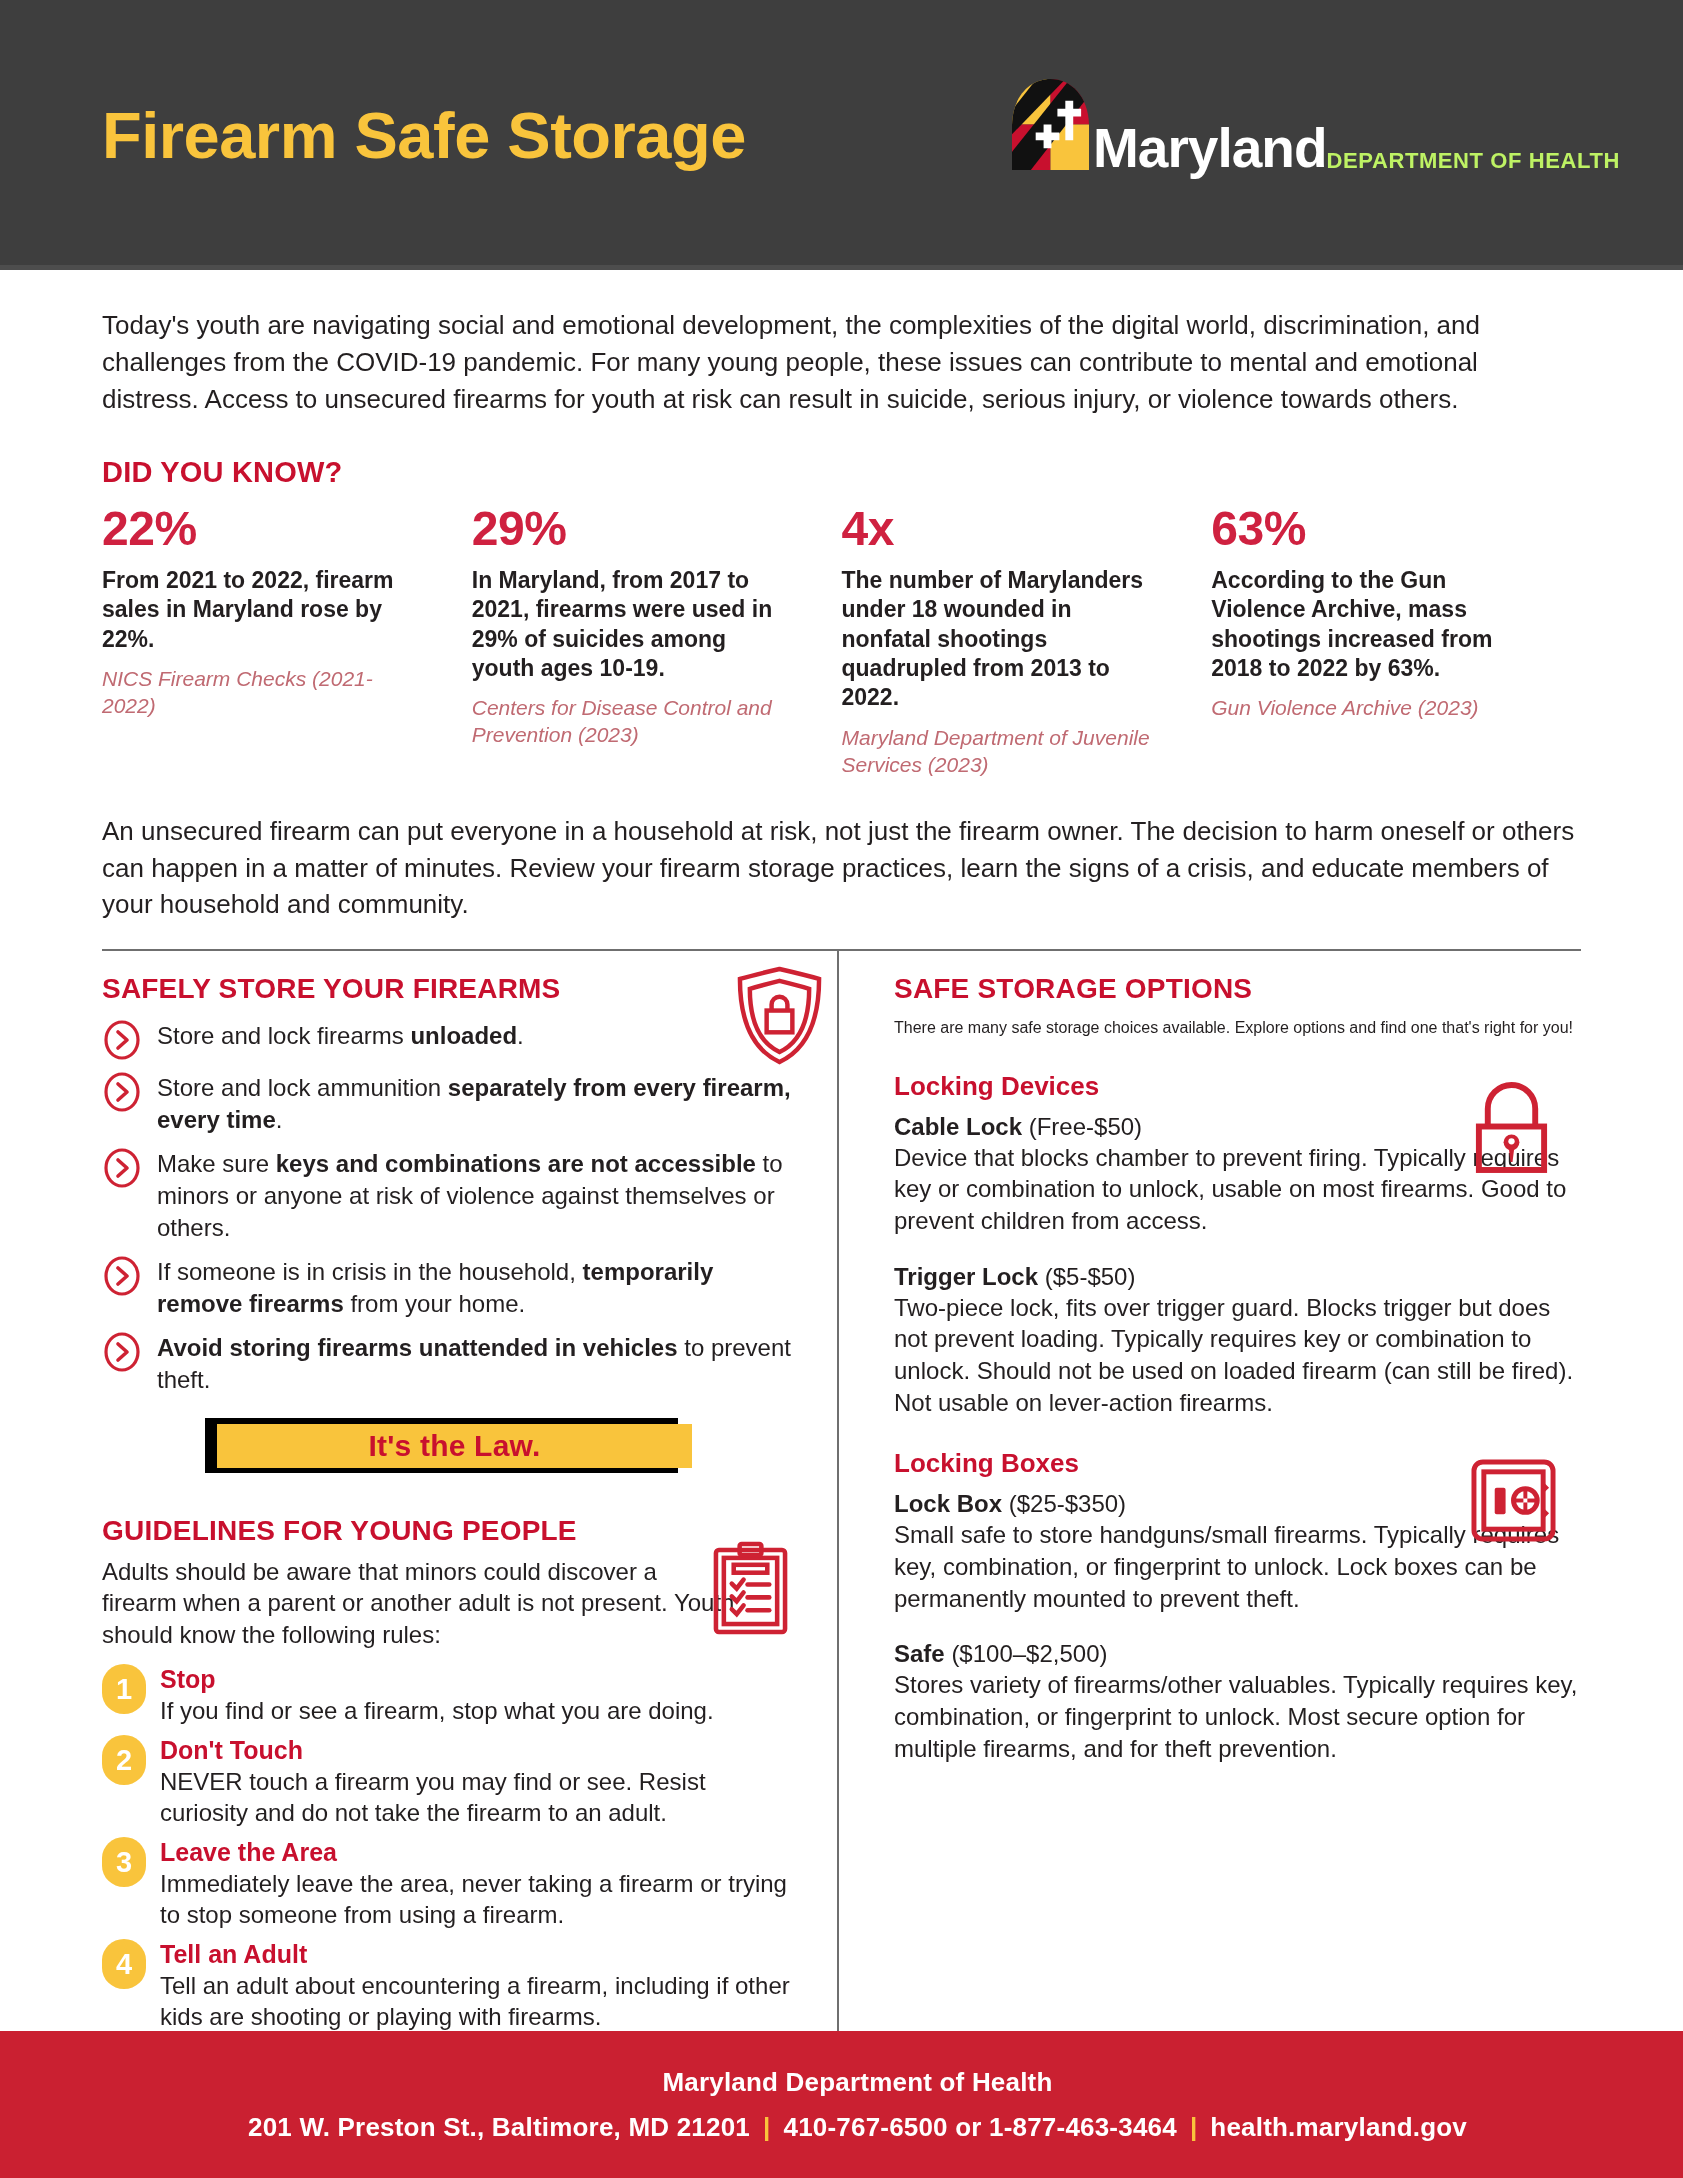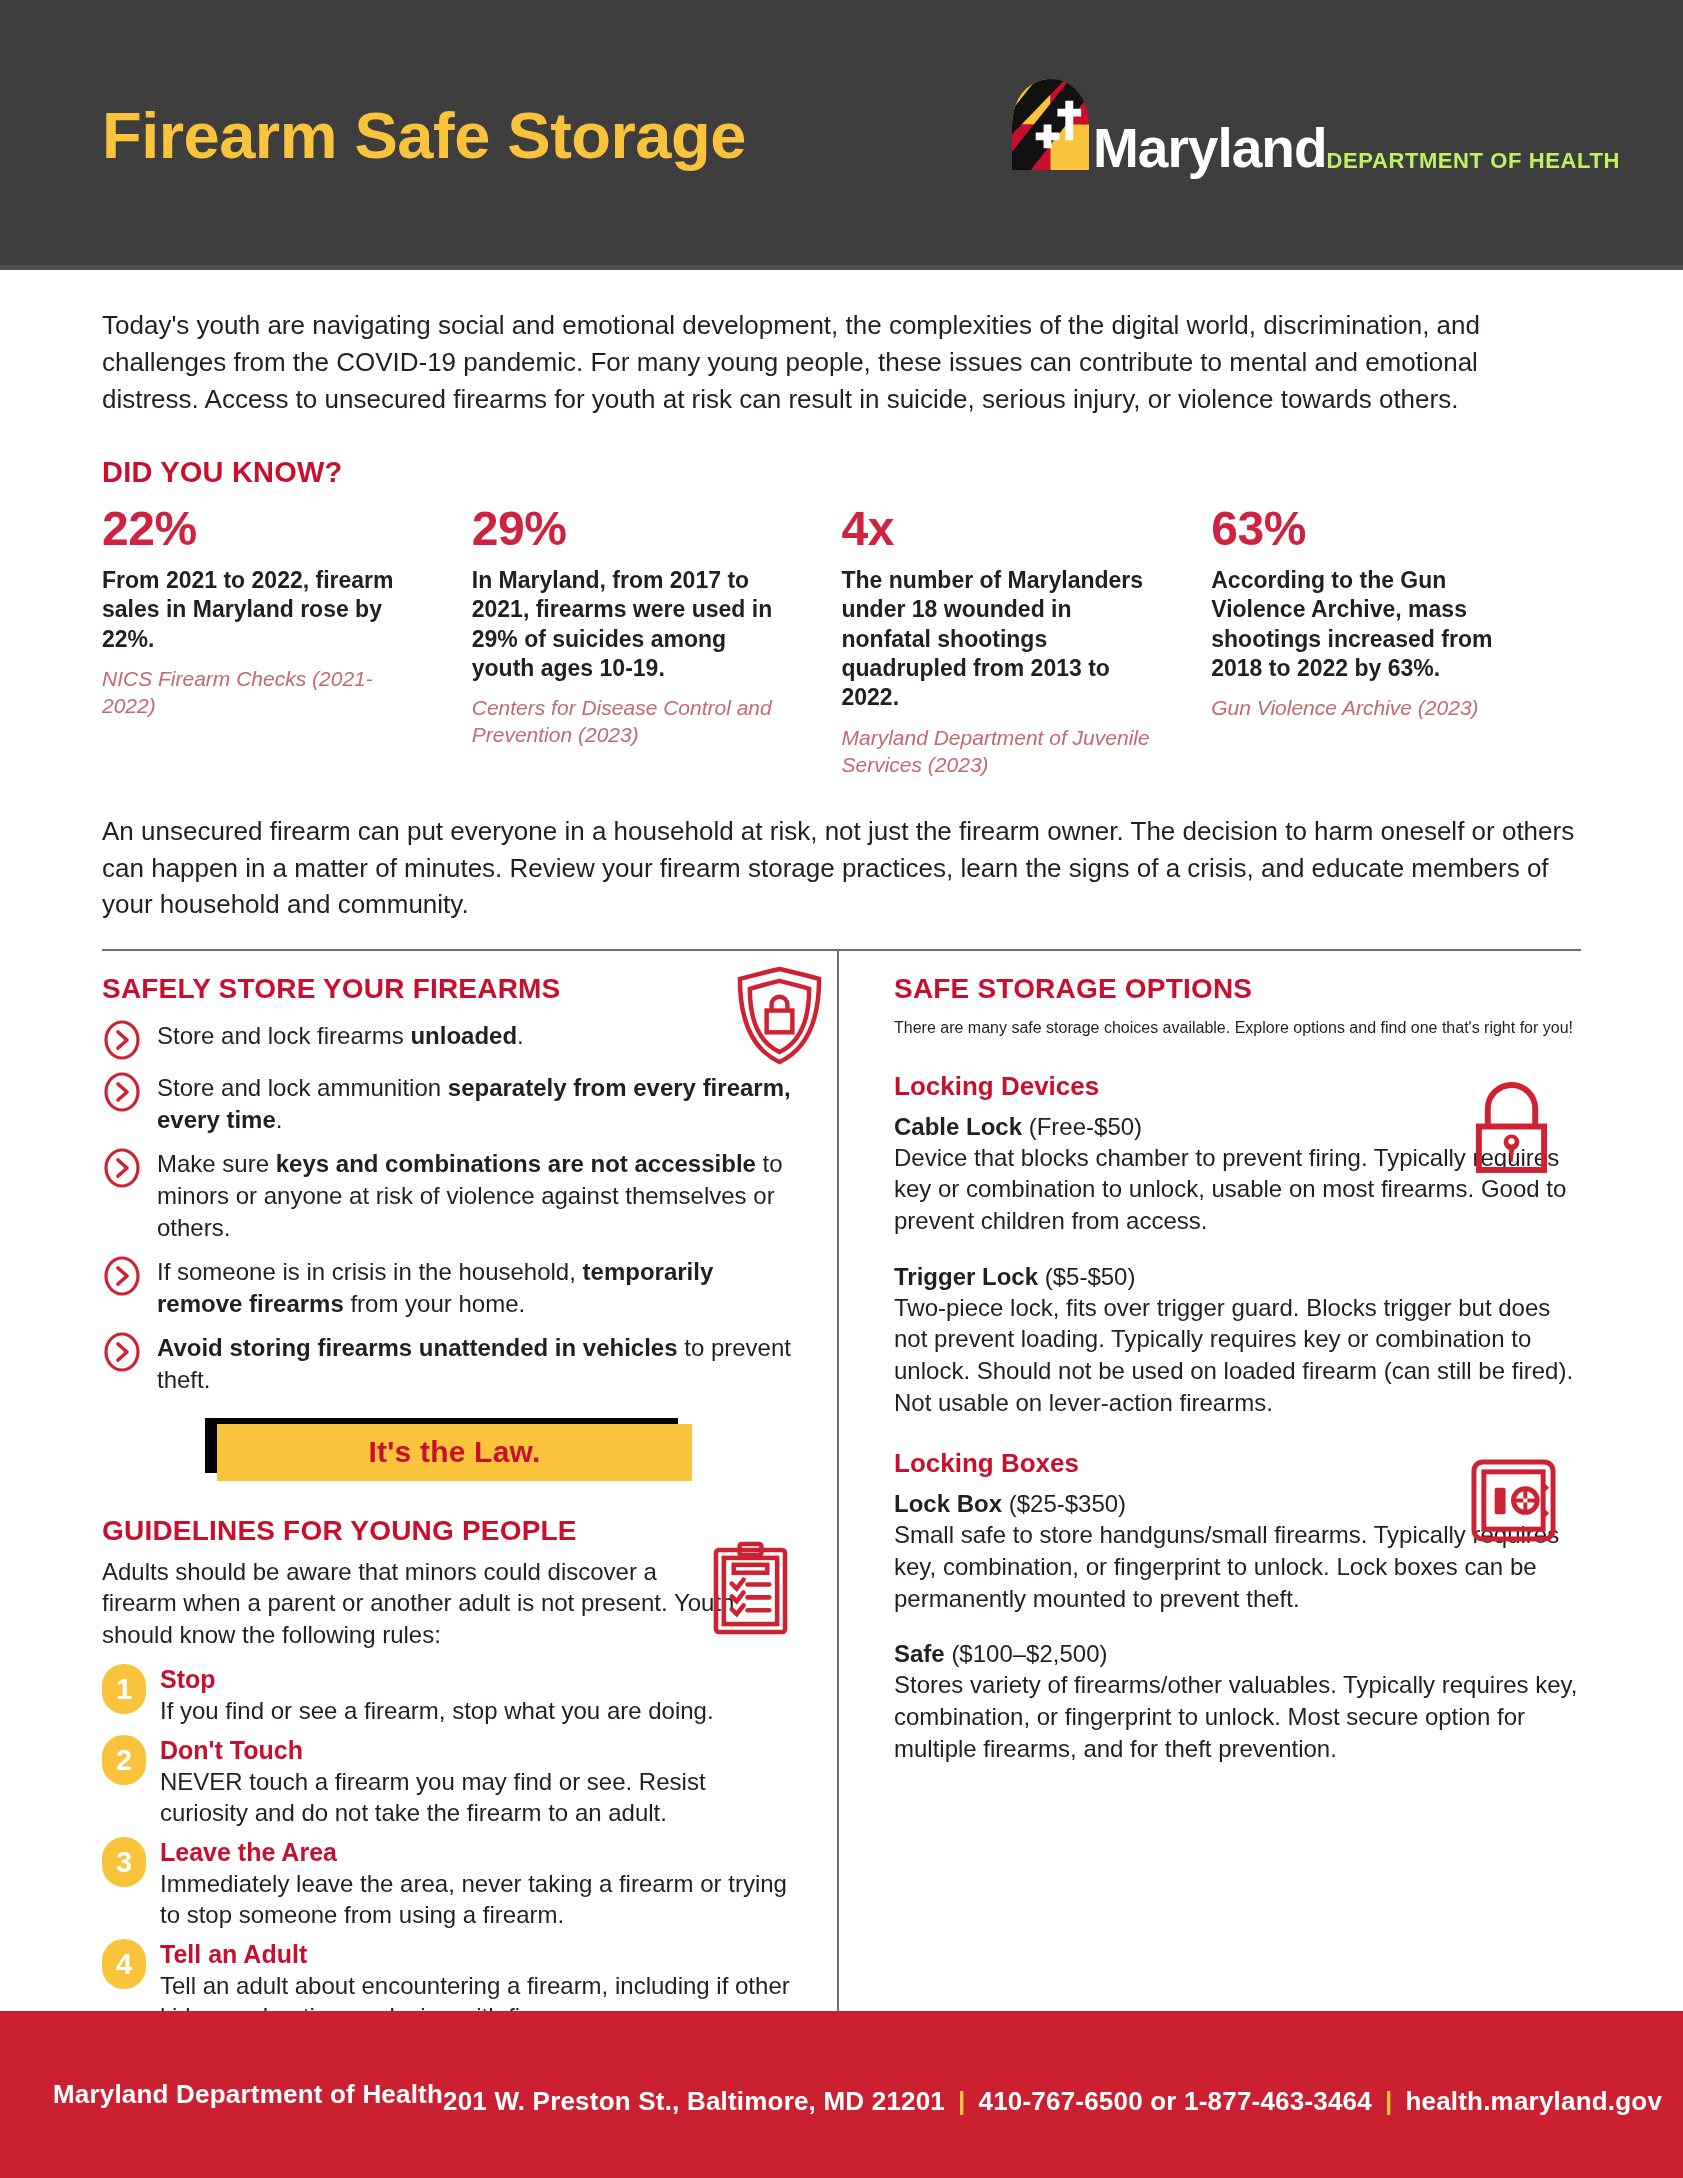--- a/index.html
+++ b/index.html
@@ -122,21 +122,21 @@
   .bullet-txt {
     font-size:24px; line-height:1.33; color:#231f20; font-weight:300;
     padding-top:1px;
   }
   .bullet-txt b { font-weight:bold; }
 
   
   .law-wrap { position:relative; margin:22px 0 0 103px; width:487px; height:61px; }
   .law-shadow { position:absolute; left:0; top:0; width:473px; height:55px; background:#000000; }
   .law-btn {
-    position:absolute; left:12px; top:6px; width:475px; height:57px;
+    position:absolute; left:12px; top:6px; width:475px; height:44px;
     background:#f9c43c; display:flex; align-items:center; justify-content:center;
   }
   .law-btn span {
     font-size:30px; font-weight:bold; color:#c8102e; letter-spacing:0.2px;
   }
 
   
   .guide-head { margin-top:36px; }
   .guide-intro {
     font-size:24px; line-height:1.33; color:#231f20; font-weight:300;
@@ -173,23 +173,23 @@
 
   
   .ico-shield { position:absolute; right:12px; top:14px; width:91px; height:101px; }
   .ico-clip   { position:absolute; right:6px;  top:26px; width:77px; height:95px; }
   .ico-pad    { position:absolute; right:28px; top:8px;  width:83px; height:97px; }
   .ico-safe   { position:absolute; right:22px; top:10px; width:91px; height:85px; }
   .rel { position:relative; }
 
   
   .footer {
-    position:absolute; left:0; bottom:0; width:1683px; height:167px;
+    position:absolute; left:0; bottom:0; width:1683px; height:147px;
     background:#ca2031; color:#ffffff;
-    display:flex; flex-direction:row; align-items:center; justify-content:center;padding-left:32px;
+    display:flex; flex-direction:column; align-items:center; justify-content:center;padding-left:32px;
   }
   .footer-line1 { font-size:26px; font-weight:bold; letter-spacing:0.2px; }
   .footer-line2 { font-size:26px; font-weight:bold; letter-spacing:0.2px; margin-top:14px; display:flex; align-items:center; gap:0; }
   .pipe { color:#f9c43c; padding:0 13px; font-weight:bold; }
 </style>
 </head>
 <body>
 
 <div class="page">
 

